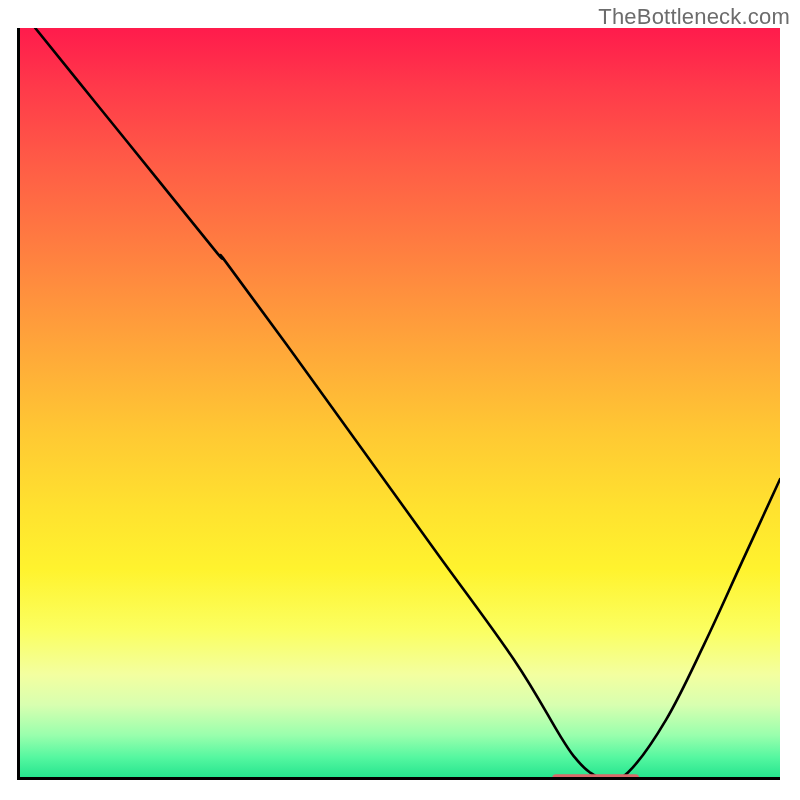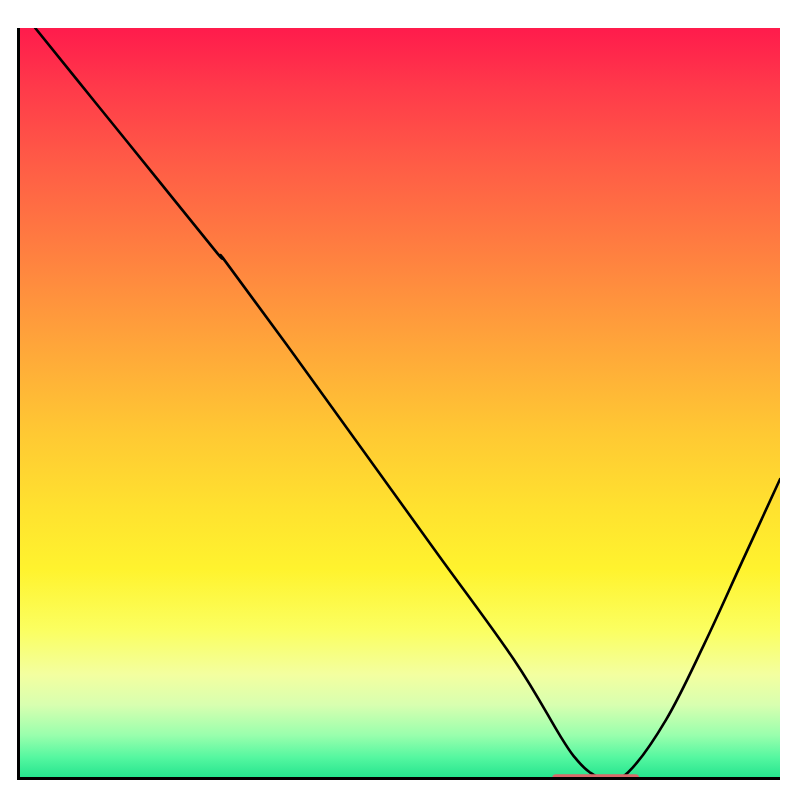--- a/index.html
+++ b/index.html
@@ -74,20 +74,21 @@
     top: 28px;
     width: 760px;
     height: 752px;
   }
 </style>
 </head>
 <body>
 
 <div class="chart-container">
 
+  <div class="watermark">TheBottleneck.com</div>
 
   <div class="plot-area"></div>
 
   <svg class="curve-svg" viewBox="0 0 760 752" preserveAspectRatio="none">
     <path fill="none" stroke="#000000" stroke-width="2.6" stroke-linecap="round" d="M 15.2 0.0 C 26.1 13.5, 54.1 48.1, 76.0 75.2 C 97.9 102.3, 114.9 123.3, 136.8 150.4 C 158.7 177.5, 185.3 210.7, 197.6 225.6 C 209.9 240.5, 192.9 216.9, 205.2 233.1 C 217.5 249.4, 241.4 282.0, 266.0 315.8 C 290.6 349.7, 314.6 383.2, 342.0 421.1 C 369.4 459.0, 390.6 488.5, 418.0 526.4 C 445.4 564.3, 472.1 599.2, 494.0 631.7 C 515.9 664.2, 528.7 689.3, 539.6 706.9 C 550.5 724.5, 549.3 722.7, 554.8 729.4 C 560.3 736.2, 564.5 740.7, 570.0 744.5 C 575.5 748.3, 578.4 750.5, 585.2 750.5 C 592.0 750.5, 597.1 755.0, 608.0 744.5 C 618.9 733.9, 632.3 714.9, 646.0 691.8 C 659.7 668.8, 670.3 645.1, 684.0 616.6 C 697.7 588.2, 708.3 563.7, 722.0 533.9 C 735.7 504.1, 753.2 466.1, 760.0 451.2" id="curve-path"></path>
   </svg>
 
   <svg class="marker-svg" viewBox="0 0 760 752" preserveAspectRatio="none">
     <line stroke="#d86a6a" stroke-width="7" stroke-linecap="round" x1="535.8" y1="749.7" x2="615.6" y2="749.7" id="marker-line"></line>
   </svg>

